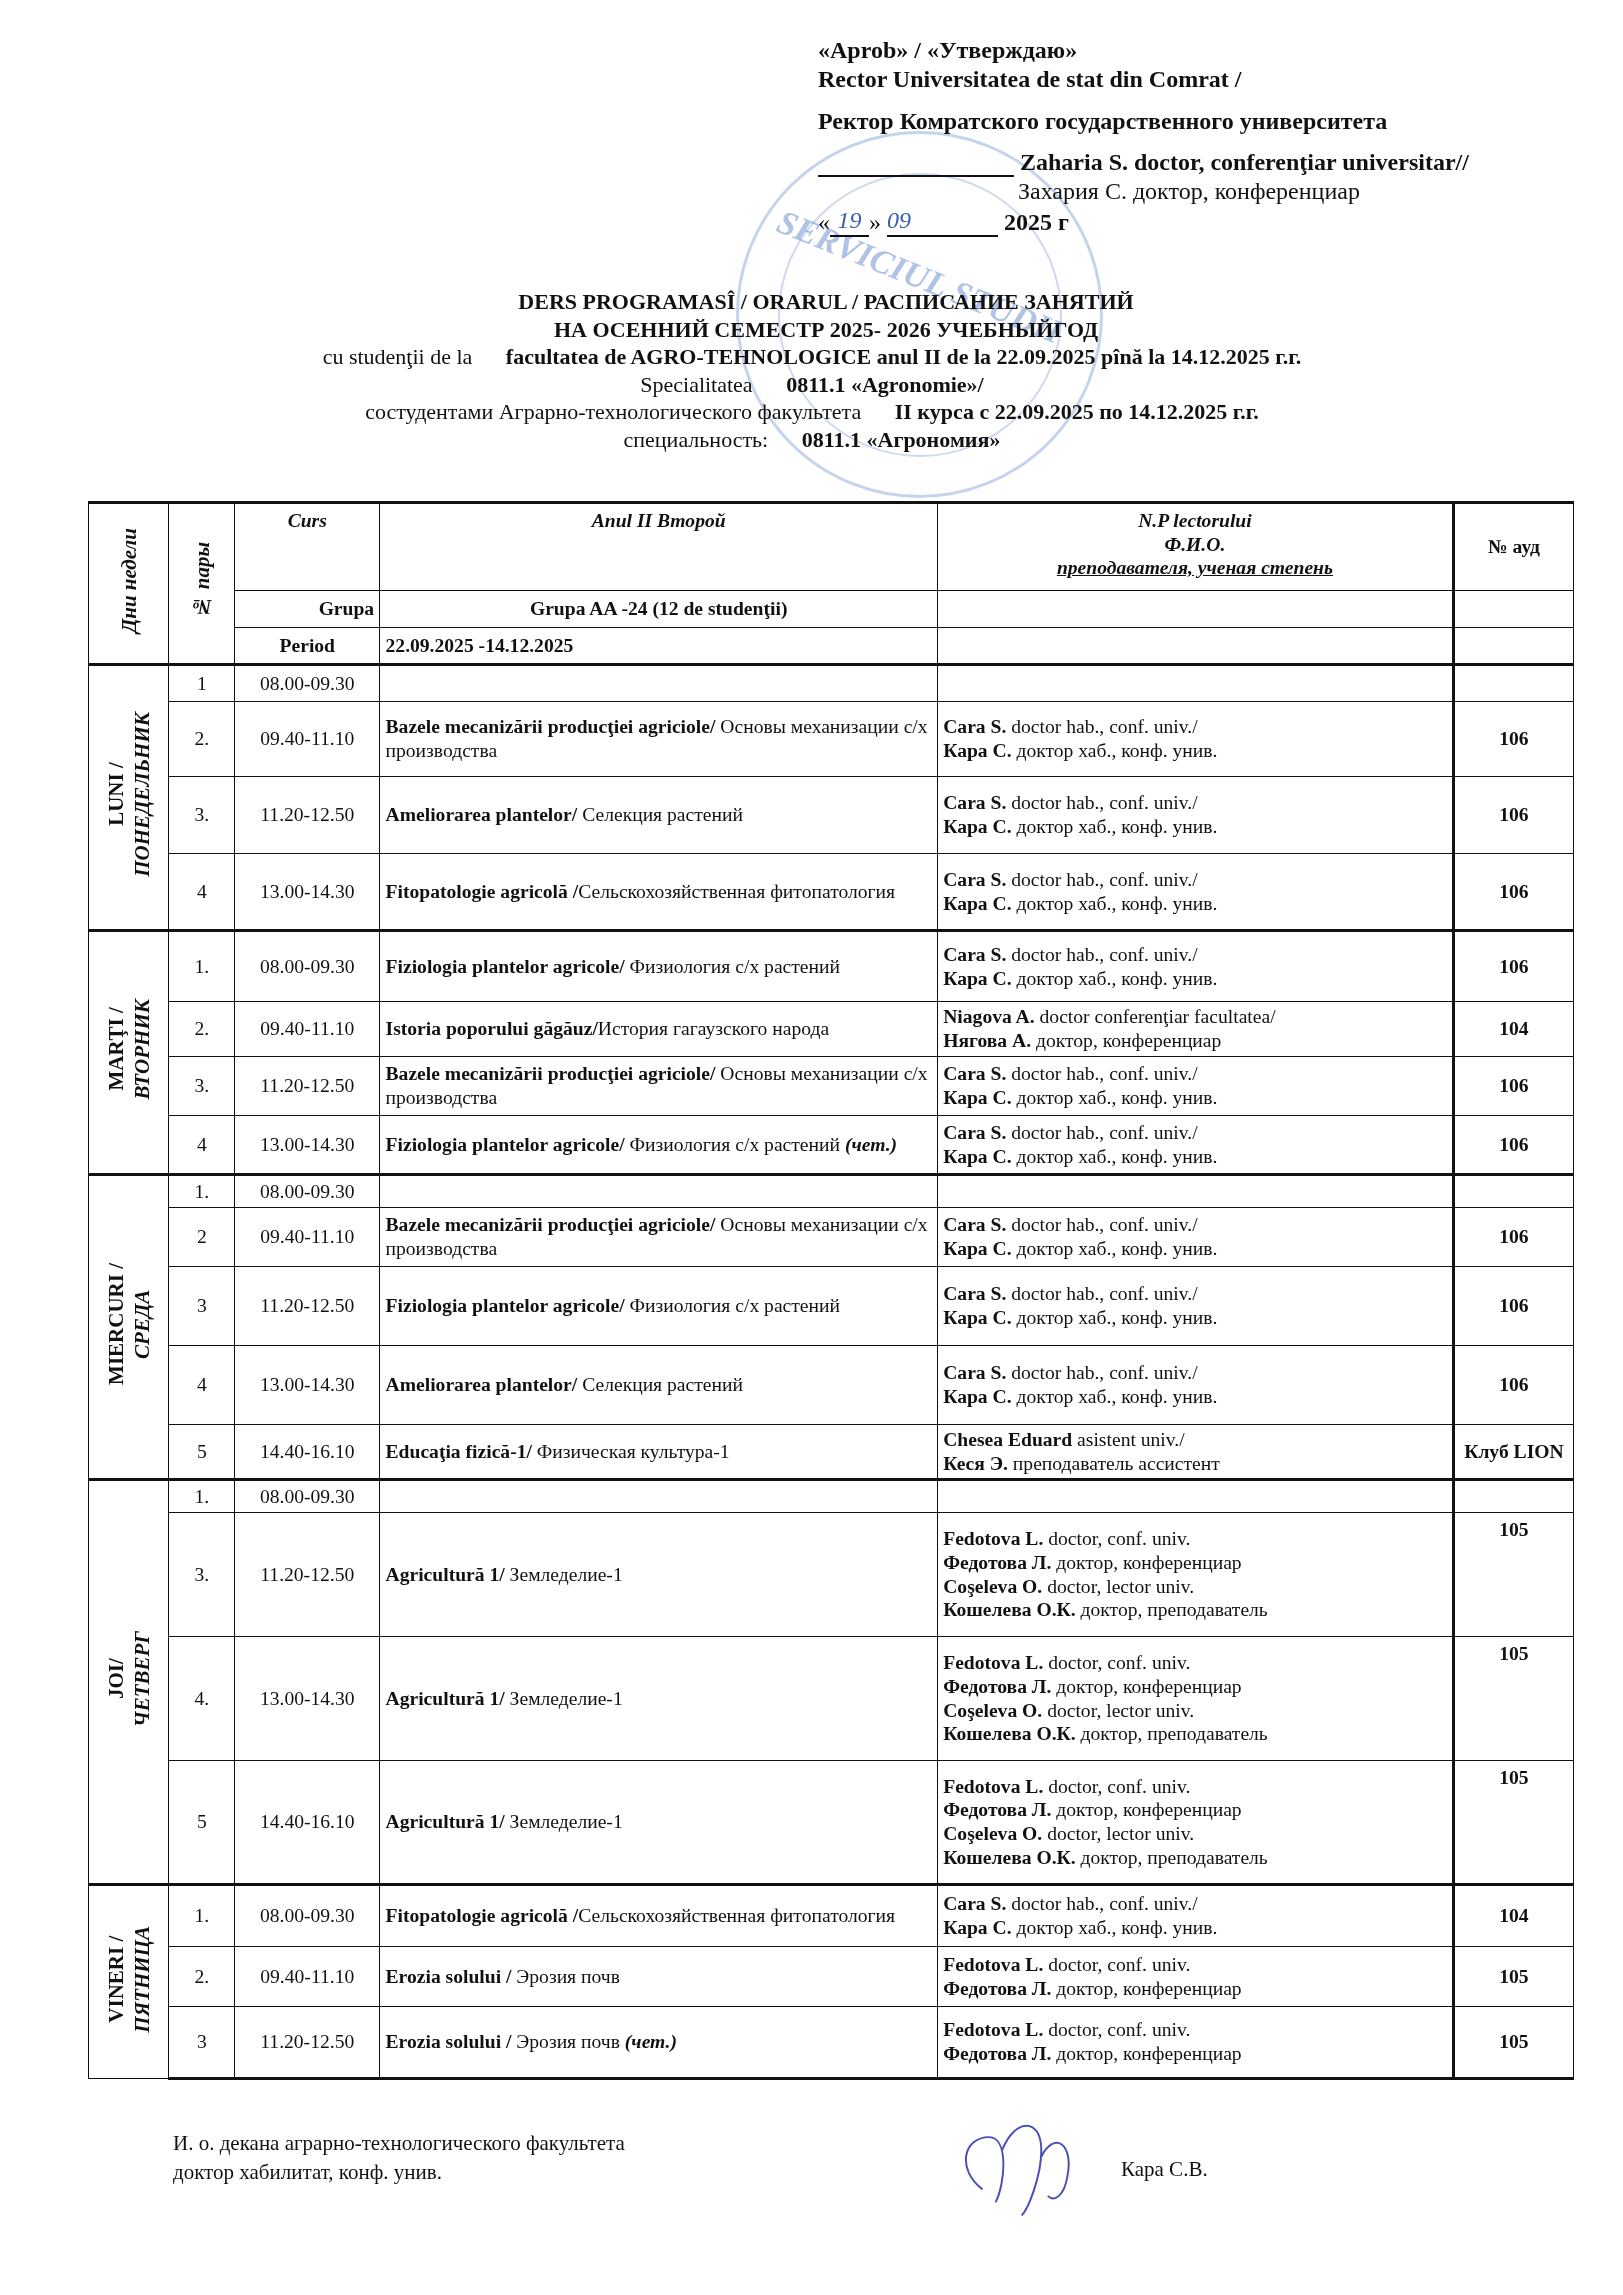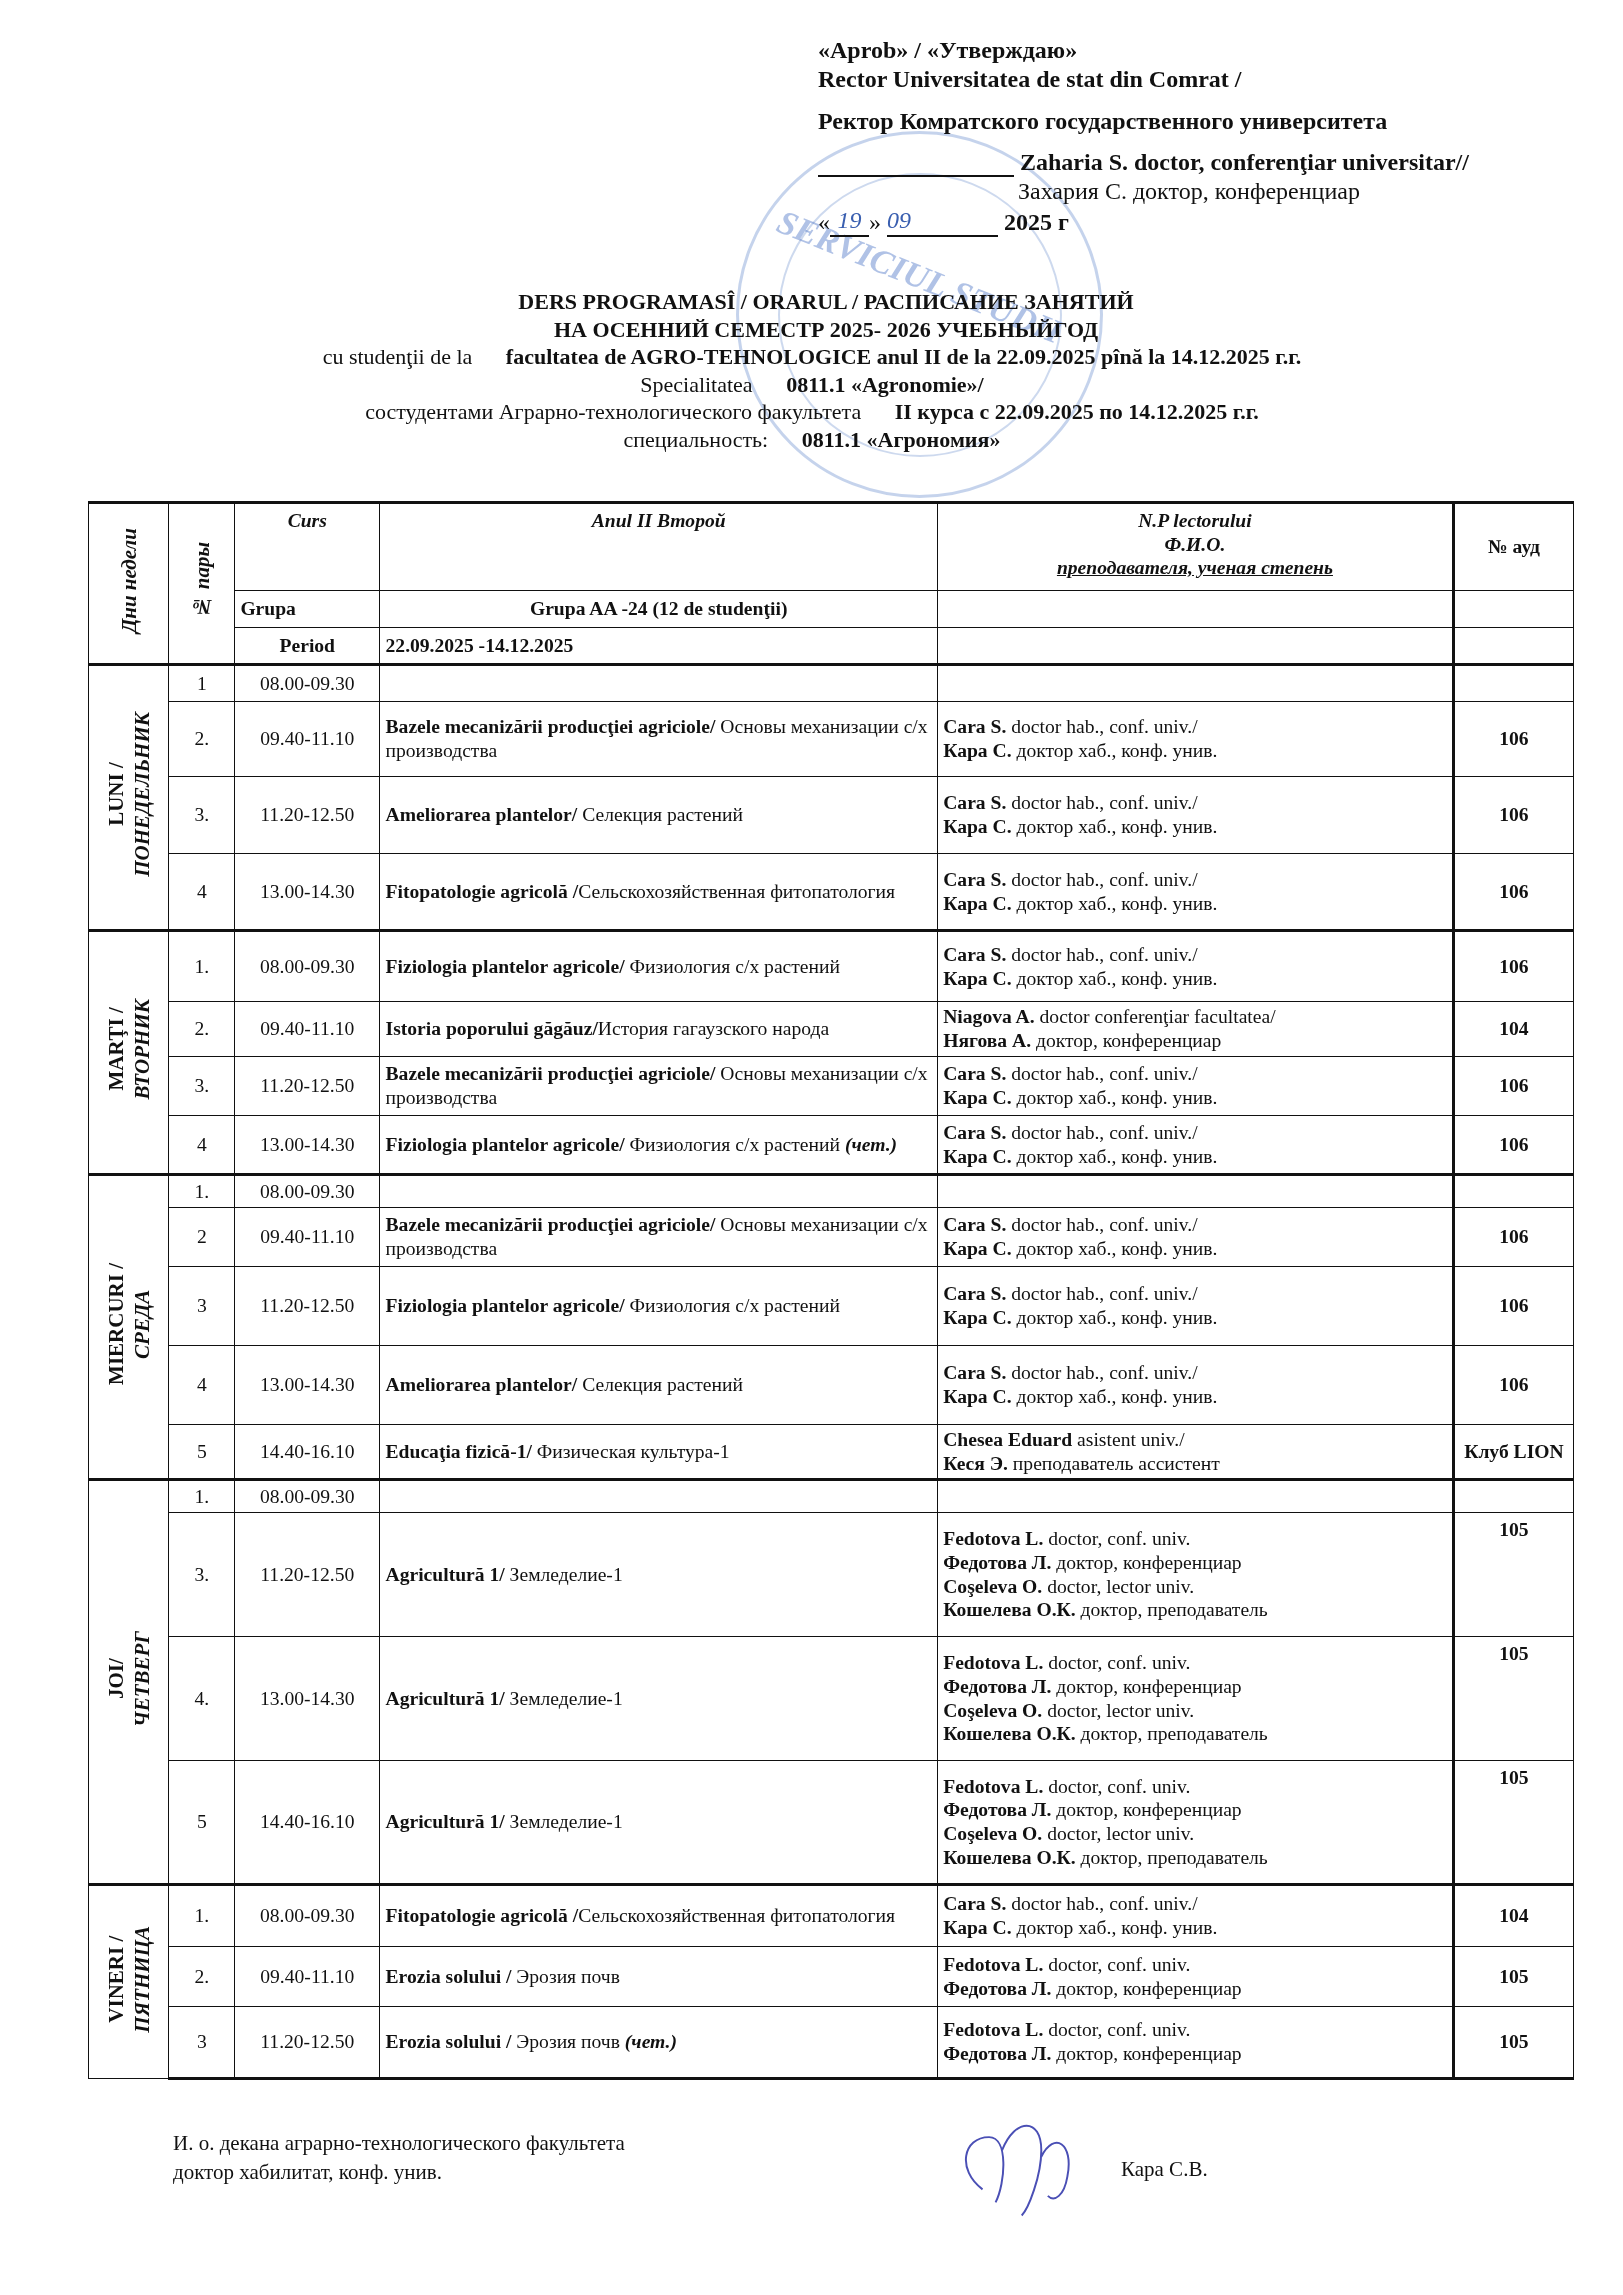--- a/index.html
+++ b/index.html
@@ -85,21 +85,21 @@
       <td class="hdr top thick-top">Curs</td>
       <td class="hdr top thick-top">Anul  II Второй</td>
       <td class="hdr top thick-top">
         <div>N.P lectorului</div>
         <div>Ф.И.О.</div>
         <div style="text-decoration:underline">преподавателя, ученая степень</div>
       </td>
       <td class="c-room thick-top" style="border-left:3.3px solid #111">№ ауд</td>
     </tr>
     <tr style="height:37px">
-      <td class="b" style="text-align:left">Grupa</td>
+      <td class="b" style="text-align:right">Grupa</td>
       <td class="b" style="text-align:center">Grupa AA -24 (12 de studenţii)</td>
       <td></td>
       <td style="border-left:3.3px solid #111"></td>
     </tr>
     <tr style="height:37px">
       <td class="b" style="text-align:center">Period</td>
       <td class="b" style="text-align:left">22.09.2025 -14.12.2025</td>
       <td></td>
       <td style="border-left:3.3px solid #111"></td>
     </tr>

